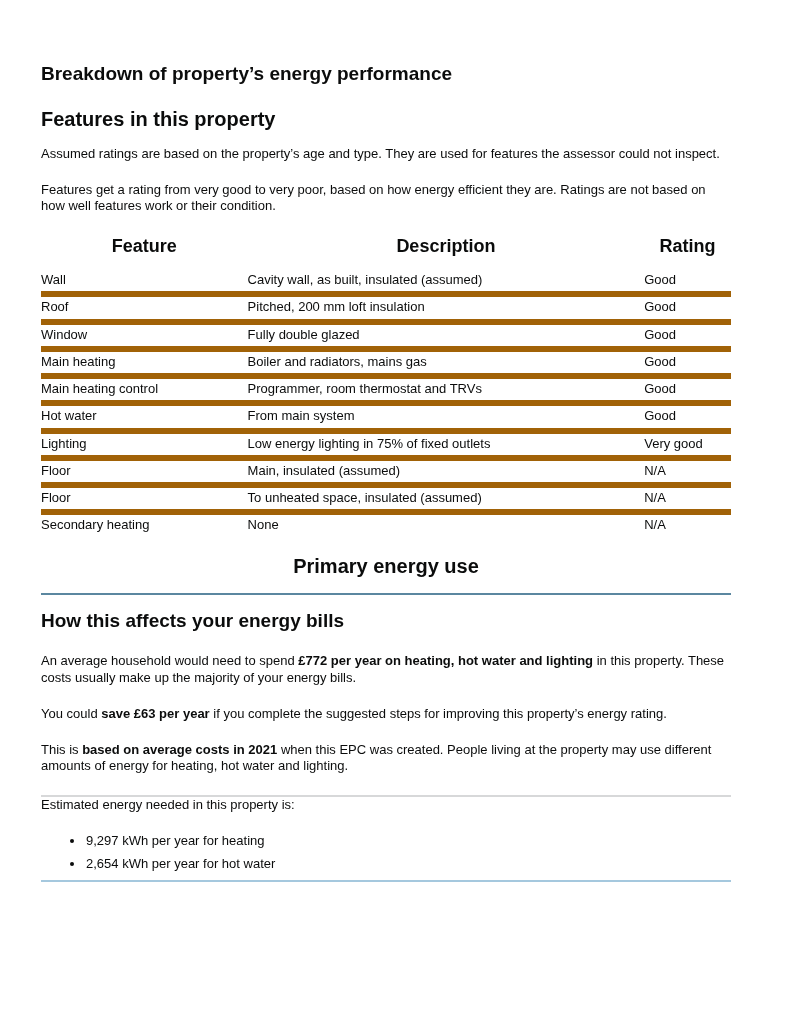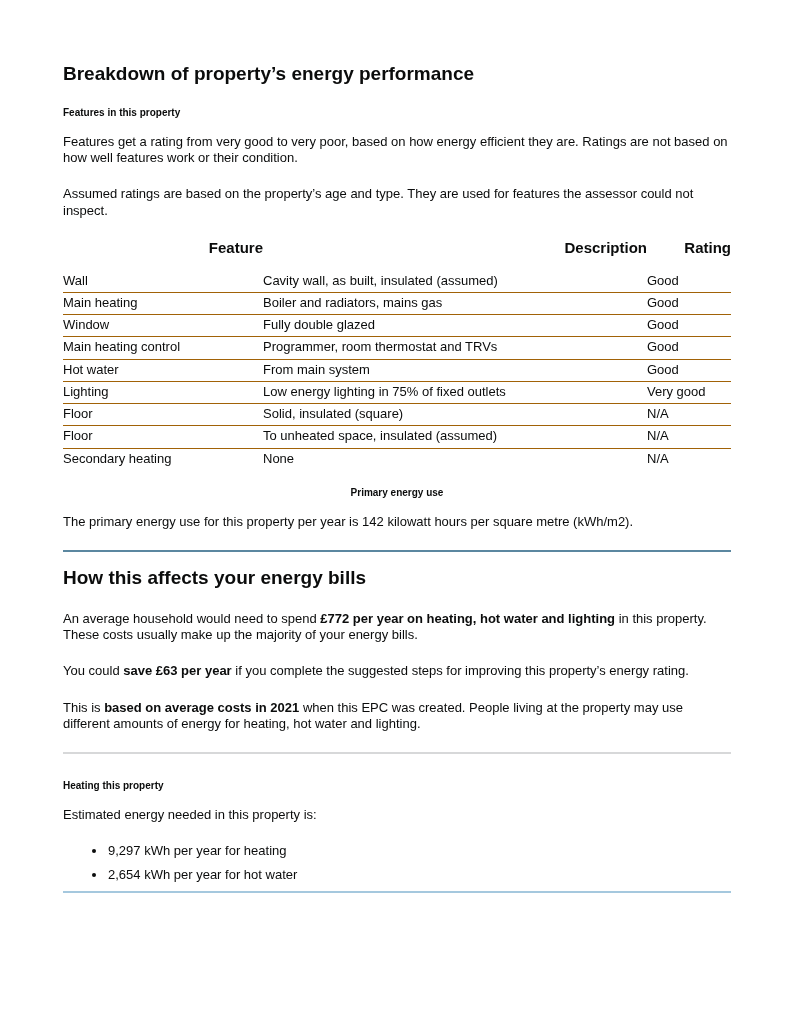--- a/index.html
+++ b/index.html
@@ -7,56 +7,56 @@
   body {
     width: 793px;
     height: 1024px;
     overflow: hidden;
     color: #0b0c0c;
     font-family: "Liberation Sans", "DejaVu Sans", sans-serif;
     font-size: 13px;
     line-height: 1.25;
   }
   .page {
-    padding: 63px 62px 0 63px;
+    padding: 63px 62px 0 41px;
     width: 793px;
   }
   h1 {
     font-size: 19px;
     line-height: 1.15;
     font-weight: bold;
     margin: 0 0 22px 0;
   }
   h2 {
-    font-size: 10px;
+    font-size: 20px;
     line-height: 1.2;
     font-weight: bold;
     margin: 0 0 15px 0;
   }
   p { margin: 0 0 20px 0; }
   strong { font-weight: bold; }
 
   table.features {
     width: 100%;
     border-collapse: collapse;
     margin-top: 9px;
     margin-bottom: 0;
   }
   table.features th {
-    text-align: right;
+    text-align: center;
     font-weight: bold;
     padding: 0 0 13px 0;
-    font-size: 15px;
+    font-size: 18px;
   }
   table.features td {
     padding: 2px 0 3px 0;
     vertical-align: top;
   }
   table.features tbody tr:not(:last-child) td {
-    border-bottom: 1px solid #a16207;
+    border-bottom: 6px solid #a16207;
   }
   .col-feature { width: 200px; }
   .col-description { width: 384px; }
   .col-rating { width: 84px; margin-top: 23px; }
 
   .divider {
     height: 2px;
     border: 0;
     width: 100%;
   }
@@ -84,98 +84,101 @@
 </style>
 </head>
 <body>
 
 <div class="page">
 
   <h1>Breakdown of property’s energy performance</h1>
 
   <h2>Features in this property</h2>
 
+  <p>Assumed ratings are based on the property’s age and type. They are used for features the assessor could not inspect.</p>
+
   <p>Features get a rating from very good to very poor, based on how energy efficient they are. Ratings are not based on how well features work or their condition.</p>
-
-  <p>Assumed ratings are based on the property’s age and type. They are used for features the assessor could not inspect.</p>
 
   <table class="features mt-table-gap">
     <thead>
       <tr>
         <th class="col-feature">Feature</th>
         <th class="col-description">Description</th>
         <th class="col-rating">Rating</th>
       </tr>
     </thead>
     <tbody>
         <tr>
           <td>Wall</td>
           <td>Cavity wall, as built, insulated (assumed)</td>
           <td>Good</td>
         </tr>
         <tr>
-          <td>Main heating</td>
-          <td>Boiler and radiators, mains gas</td>
+          <td>Roof</td>
+          <td>Pitched, 200 mm loft insulation</td>
           <td>Good</td>
         </tr>
         <tr>
           <td>Window</td>
           <td>Fully double glazed</td>
+          <td>Good</td>
+        </tr>
+        <tr>
+          <td>Main heating</td>
+          <td>Boiler and radiators, mains gas</td>
           <td>Good</td>
         </tr>
         <tr>
           <td>Main heating control</td>
           <td>Programmer, room thermostat and TRVs</td>
           <td>Good</td>
         </tr>
         <tr>
           <td>Hot water</td>
           <td>From main system</td>
           <td>Good</td>
         </tr>
         <tr>
           <td>Lighting</td>
           <td>Low energy lighting in 75% of fixed outlets</td>
           <td>Very good</td>
         </tr>
         <tr>
           <td>Floor</td>
-          <td>Solid, insulated (square)</td>
+          <td>Main, insulated (assumed)</td>
           <td>N/A</td>
         </tr>
         <tr>
           <td>Floor</td>
           <td>To unheated space, insulated (assumed)</td>
           <td>N/A</td>
         </tr>
         <tr>
           <td>Secondary heating</td>
           <td>None</td>
           <td>N/A</td>
         </tr>
       </tbody>
   </table>
 
   <h2 class="sec-primary-heading">Primary energy use</h2>
 
-  <p>The primary energy use for this property per year is 142 kilowatt hours per square metre (kWh/m2).</p>
 
   <div class="divider divider-blue-dark hr-1"></div>
 
   <h1 class="bills-title">How this affects your energy bills</h1>
 
   <p><span>An average household would need to spend </span><strong>£772 per year on heating, hot water and lighting</strong><span> in this property. These costs usually make up the majority of your energy bills.</span></p>
 
   <p><span>You could </span><strong>save £63 per year</strong><span> if you complete the suggested steps for improving this property’s energy rating.</span></p>
 
   <p><span>This is </span><strong>based on average costs in 2021</strong><span> when this EPC was created. People living at the property may use different amounts of energy for heating, hot water and lighting.</span></p>
 
   <div class="divider divider-gray hr-2"></div>
 
-  <h2 class="heating-heading">Heating this property</h2>
 
   <p>Estimated energy needed in this property is:</p>
 
   <ul class="energy-list">
       <li>9,297 kWh per year for heating</li>
       <li>2,654 kWh per year for hot water</li>
     </ul>
 
   <div class="divider divider-blue-light hr-3"></div>
 

